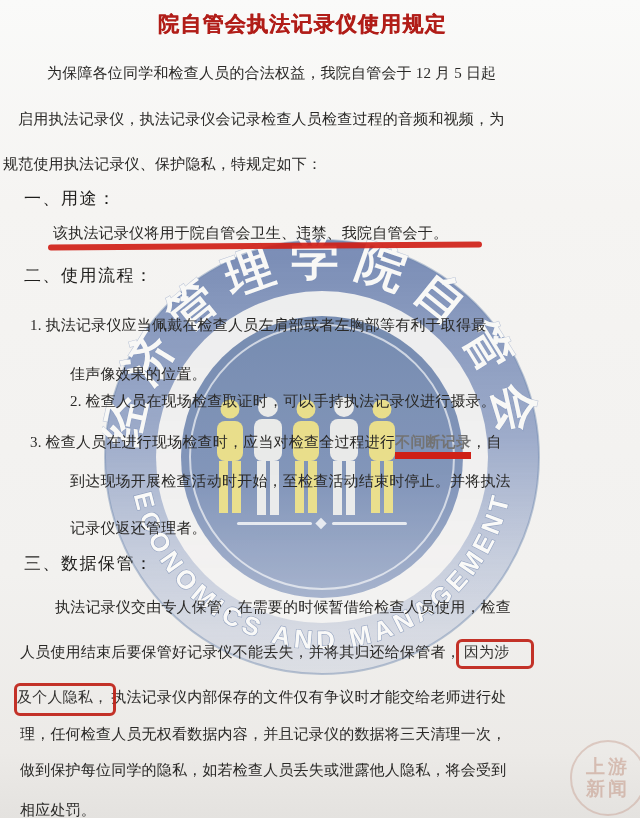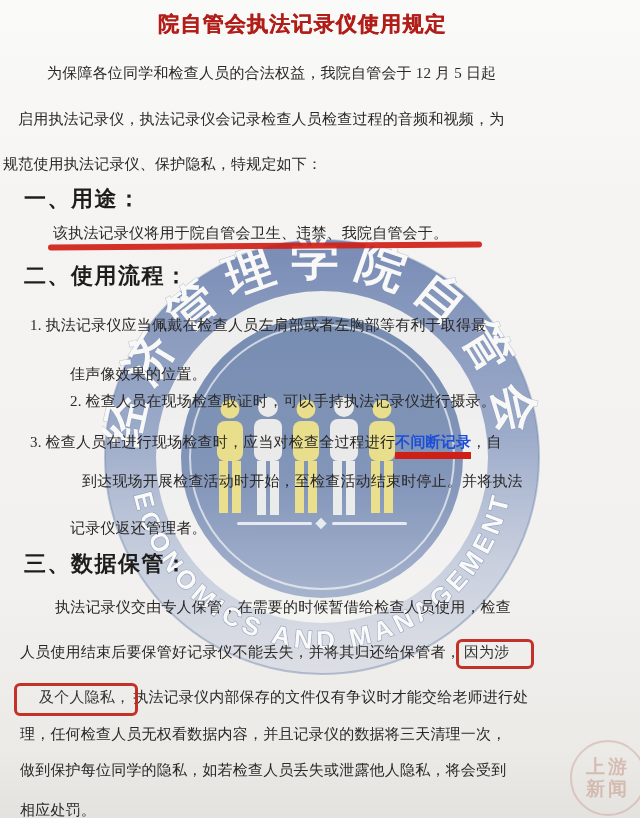--- a/index.html
+++ b/index.html
@@ -7,36 +7,36 @@
     width:640px;height:818px;overflow:hidden;position:relative;
     font-family:"Liberation Serif","DejaVu Serif",serif;
     background:linear-gradient(180deg,#fafaf9 0%,#f5f4f2 25%,#f2f1ef 70%,#eceae7 92%,#e4e2df 100%);
   }
   .layer{position:absolute;left:0;top:0;width:640px;height:818px;}
   .line{
     position:absolute;white-space:nowrap;
     font-size:15px;line-height:26px;color:#2a2927;
     letter-spacing:.2px;font-weight:500;
   }
-  .hd{font-weight:700;font-size:22px;letter-spacing:1.5px;color:#1e1d1b;}
+  .hd{font-weight:400;font-size:17px;letter-spacing:1.5px;color:#1e1d1b;}
   .title{
     font-weight:900;font-size:21px;letter-spacing:1.2px;
     color:#b11d18;text-shadow:.6px 0 0 #b11d18;
   }
-  .b{font-weight:900;color:#1d4ed8;}
+  .b{font-weight:900;color:#737373;}
   .redline{
     position:absolute;background:#cf2017;border-radius:3px;opacity:.92;
     transform:rotate(-.4deg);
   }
   .ul-bold{border-bottom:7px solid #cf2017;padding-bottom:2px;}
   .redbox{
     border:3px solid #c1281e;border-radius:6px;opacity:.95;
   }
   .box-end{padding:2px 22px 6px 5px;margin:-2px -6px -6px -5px;}
-  .box-start{padding:3px 5px 8px 22px;margin:-3px -5px -8px -6px;}
+  .box-start{padding:3px 5px 8px 0;margin:-3px -5px -8px -6px;}
   .seal{position:absolute;left:102px;top:237px;width:440px;height:440px;opacity:.82;}
   .news-wm{
     position:absolute;left:570px;top:740px;width:72px;height:72px;
     border:2.5px solid rgba(195,150,135,.40);border-radius:50%;
     display:flex;flex-direction:column;align-items:center;justify-content:center;
     color:rgba(190,140,122,.48);font-size:19px;font-weight:700;
     letter-spacing:3px;line-height:22px;font-family:"Liberation Sans","DejaVu Sans",sans-serif;
   }
   .seal-cn{font-family:"Liberation Serif","DejaVu Serif",serif;font-weight:900;}
   .seal-en{font-family:"Liberation Sans","DejaVu Sans",sans-serif;font-weight:700;}
@@ -128,21 +128,21 @@
   <div class="line hd" style="left:24px;top:186px;">一、用途：</div>
   <div class="line" style="left:53px;top:220px;">该执法记录仪将用于院自管会卫生、违禁、我院自管会于。</div>
 
   <div class="line hd" style="left:24px;top:263px;">二、使用流程：</div>
   <div class="line" style="left:30px;top:312px;">1. 执法记录仪应当佩戴在检查人员左肩部或者左胸部等有利于取得最</div>
   <div class="line" style="left:70px;top:361px;">佳声像效果的位置。</div>
   <div class="line" style="left:30px;top:388px;margin-left:40px;">2. 检查人员在现场检查取证时，可以手持执法记录仪进行摄录。</div>
 
   <div class="line" style="left:30px;top:429px;"><span>3. 检查人员在进行现场检查时，应当对检查全过程进行</span><span class="b ul-bold">不间断记录</span><span>，自</span></div>
 
-  <div class="line" style="left:82px;top:468px;text-align:center;">到达现场开展检查活动时开始，至检查活动结束时停止。并将执法</div>
+  <div class="line" style="left:70px;top:468px;text-align:center;">到达现场开展检查活动时开始，至检查活动结束时停止。并将执法</div>
   <div class="line" style="left:70px;top:515px;">记录仪返还管理者。</div>
 
   <div class="line" style="left:55px;top:594px;">执法记录仪交由专人保管，在需要的时候暂借给检查人员使用，检查</div>
   <div class="line hd" style="left:24px;top:551px;">三、数据保管：</div>
 
   <div class="line" style="left:20px;top:639px;"><span>人员使用结束后要保管好记录仪不能丢失，并将其归还给保管者，</span><span class="redbox box-end">因为涉</span></div>
 
   <div class="line" style="left:20px;top:684px;"><span class="redbox box-start">及个人隐私，</span><span>执法记录仪内部保存的文件仅有争议时才能交给老师进行处</span></div>
 
   <div class="line" style="left:20px;top:721px;">理，任何检查人员无权看数据内容，并且记录仪的数据将三天清理一次，</div>

